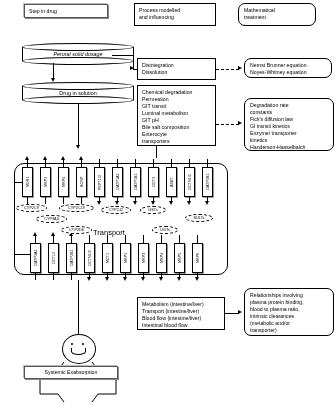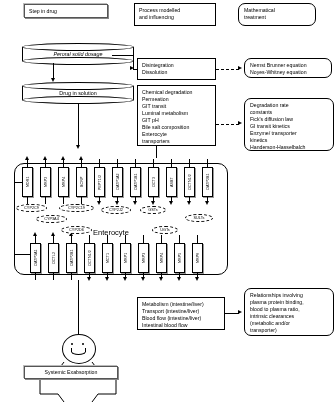--- a/index.html
+++ b/index.html
@@ -195,21 +195,21 @@
 (metabolic and/or
 transporter)</span>
   </div>
   <div class="ln hl" style="left:225px;top:313px;width:14px;"></div>
   <div class="arrowR" style="left:238px;top:310.4px;"></div>
 
   <div class="ln vl" style="left:156px;top:146px;height:12px;"></div>
 
   <div class="cell" style="left:14px;top:163px;width:212px;height:110px;"></div>
 
-  <div class="cellLabel" style="left:93px;top:228px;">Enterocyte</div>
+  <div class="cellLabel" style="left:93px;top:228px;">Transport</div>
 
   <div class="tr" style="left:22px;top:167px;">
     <span>MDR1</span>
     </div>
   <div class="tick" style="left:27px;top:159px;height:8px;"></div>
   <div class="arrowU" style="left:25px;top:156px;"></div>
   <div class="tick" style="left:27px;top:197px;height:7px;"></div>
 
   <div class="tr" style="left:40px;top:167px;">
     <span>MRP2</span>

